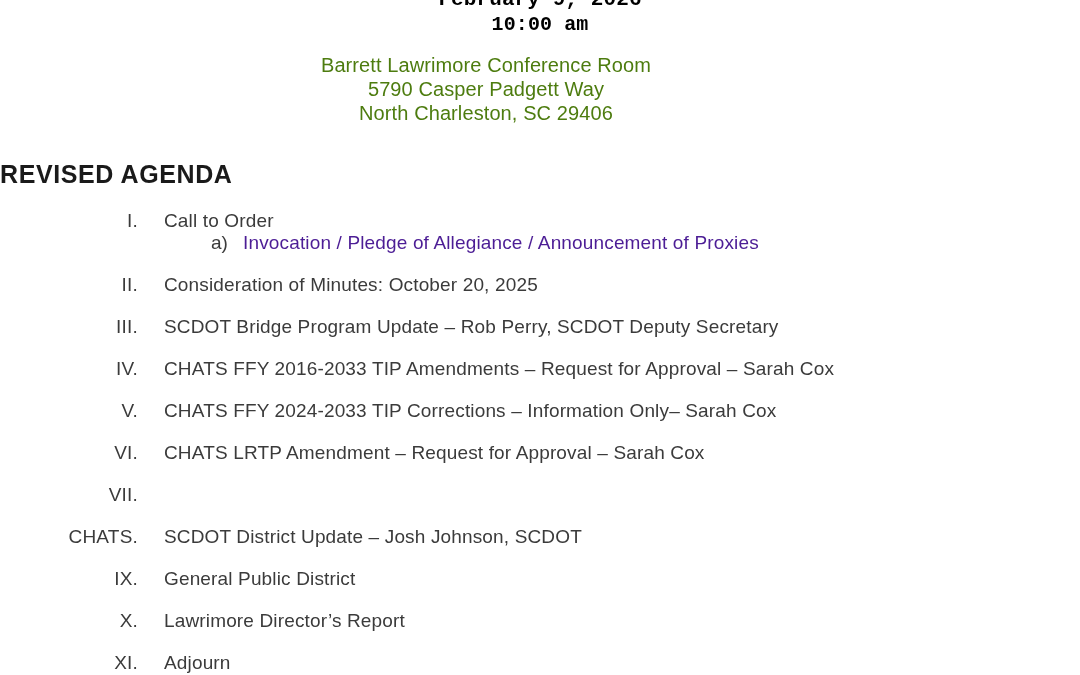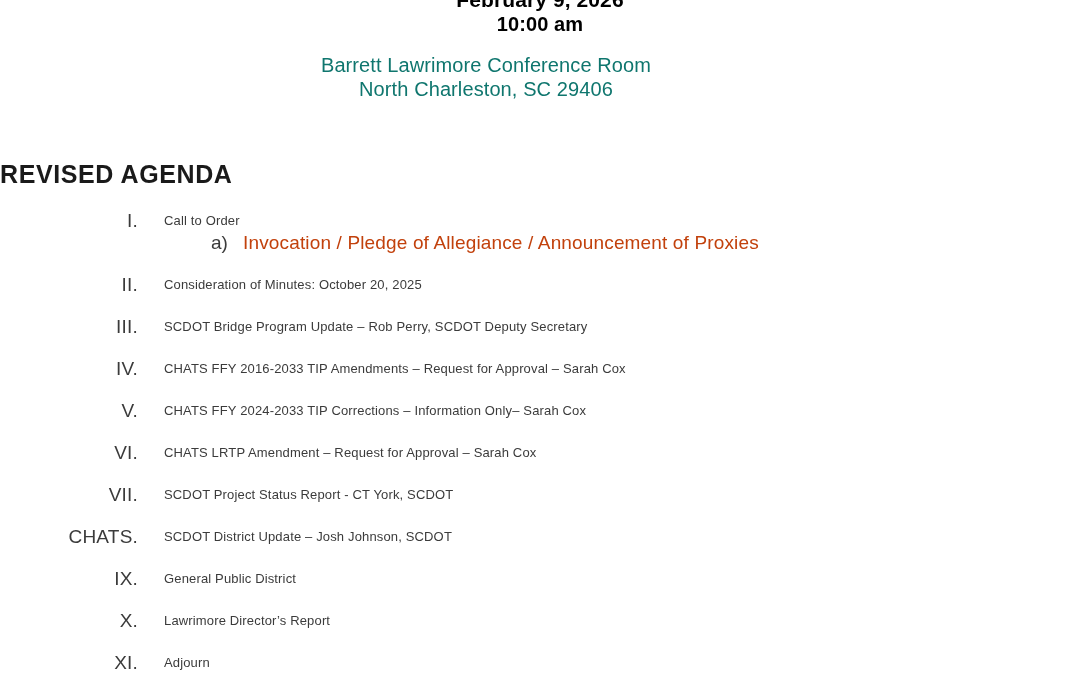--- a/index.html
+++ b/index.html
@@ -31,33 +31,34 @@
     width: 1080px;
     text-align: center;
   }
   .meeting-date,
   .meeting-time {
     font-weight: bold;
     color: #000000;
     font-size: 21px;
     line-height: 24px;
     letter-spacing: 0.1px;
+    font-family: Liberation Mono, monospace;
   }
   .meeting-time {
     font-size: 20px;
     line-height: 25px;
   }
 
   .venue {
     position: absolute;
     left: 0;
     top: 53px;
     width: 972px;
     text-align: center;
-    color: #0f766e;
+    color: #4d7c0f;
   }
   .venue-line {
     font-size: 20px;
     line-height: 24.2px;
     letter-spacing: 0.1px;
   }
 
   .agenda-title {
     position: absolute;
     left: 0;
@@ -92,21 +93,21 @@
     text-align: right;
     font-size: 19px;
     line-height: 26px;
     color: #3b3b3b;
     letter-spacing: 0.2px;
   }
   .item-text {
     position: absolute;
     left: 164px;
     top: 0;
-    font-size: 13px;
+    font-size: 19px;
     line-height: 26px;
     color: #3b3b3b;
     letter-spacing: 0.15px;
     white-space: nowrap;
   }
 
   .sub-item {
     position: absolute;
     left: 0;
     top: 22px;
@@ -120,37 +121,38 @@
     font-size: 19px;
     line-height: 26px;
     color: #3b3b3b;
   }
   .sub-text {
     position: absolute;
     left: 243px;
     top: 0;
     font-size: 19px;
     line-height: 26px;
-    color: #c2410c;
+    color: #4c1d95;
     letter-spacing: 0.15px;
     white-space: nowrap;
   }
 </style>
 </head>
 <body>
 
 <div class="page">
 
   <div class="header">
     <div class="meeting-date">February 9, 2026</div>
     <div class="meeting-time">10:00 am</div>
   </div>
 
   <div class="venue">
     <div class="venue-line">Barrett Lawrimore Conference Room</div>
+    <div class="venue-line">5790 Casper Padgett Way</div>
     <div class="venue-line">North Charleston, SC 29406</div>
   </div>
 
   <div class="agenda-title">REVISED AGENDA</div>
 
   <div class="agenda-list">
       <div class="agenda-item has-sub">
         <div class="item-numeral">I.</div>
         <div class="item-text">Call to Order</div>
         <div class="sub-item">
@@ -173,21 +175,20 @@
       <div class="agenda-item">
         <div class="item-numeral">V.</div>
         <div class="item-text">CHATS FFY 2024-2033 TIP Corrections – Information Only– Sarah Cox</div>
       </div>
       <div class="agenda-item">
         <div class="item-numeral">VI.</div>
         <div class="item-text">CHATS LRTP Amendment – Request for Approval – Sarah Cox</div>
       </div>
       <div class="agenda-item">
         <div class="item-numeral">VII.</div>
-        <div class="item-text">SCDOT Project Status Report - CT York, SCDOT</div>
       </div>
       <div class="agenda-item">
         <div class="item-numeral">CHATS.</div>
         <div class="item-text">SCDOT District Update – Josh Johnson, SCDOT</div>
       </div>
       <div class="agenda-item">
         <div class="item-numeral">IX.</div>
         <div class="item-text">General Public District</div>
       </div>
       <div class="agenda-item">

